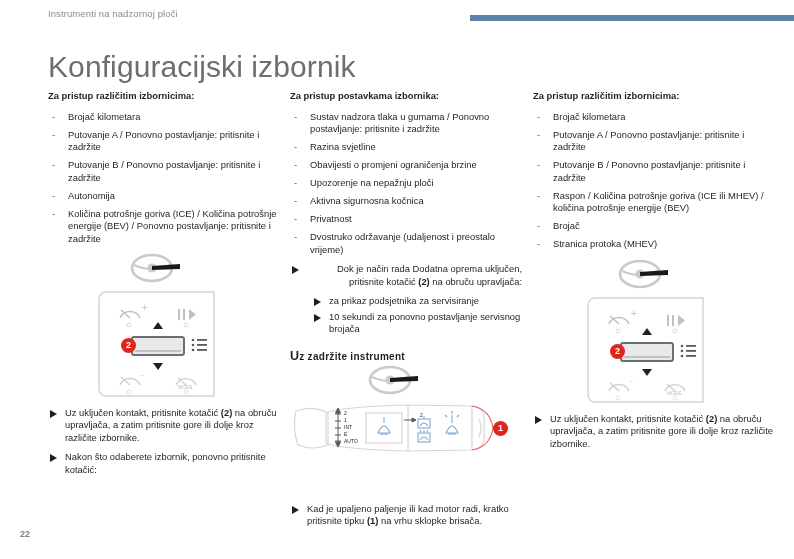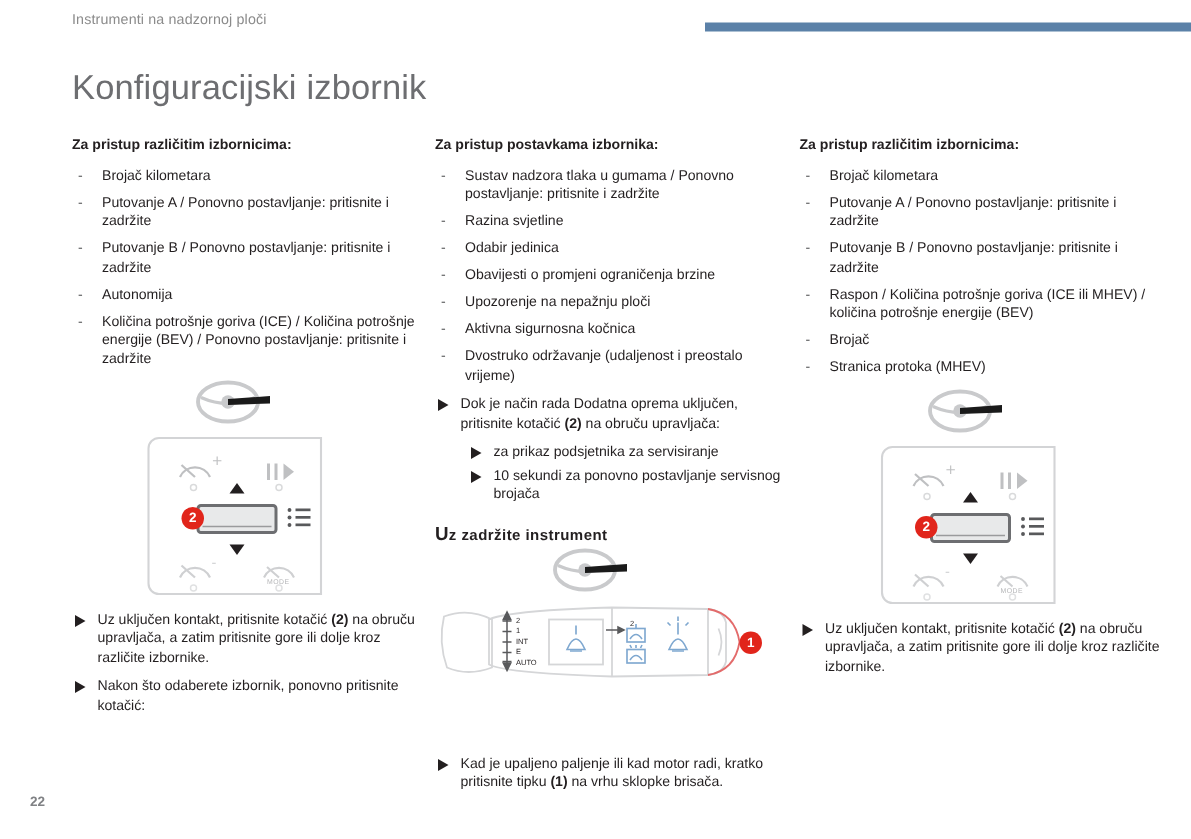--- a/index.html
+++ b/index.html
@@ -26,21 +26,21 @@
   }
   .header-rule {
     position: absolute;
     left: 470px; top: 15px;
     width: 324px; height: 6px;
     background: #5b81a8;
   }
   .page-title {
     position: absolute;
     left: 48px; top: 30px;
-    font-size: 23px;
+    font-size: 30px;
     font-weight: 400;
     color: #6d6e71;
     letter-spacing: .1px;
   }
 
   
   .col {
     position: absolute;
     top: 78px;
   }
@@ -234,28 +234,28 @@
   </ul>
 </div>
 
 <div class="col col-2">
 
   <p class="intro">Za pristup postavkama izbornika:</p>
 
   <ul class="dash-list">
     <li>Sustav nadzora tlaka u gumama / Ponovno postavljanje: pritisnite i zadržite</li>
     <li>Razina svjetline</li>
-    <li>Odabir jedinica</li>
     <li>Obavijesti o promjeni ograničenja brzine</li>
     <li>Upozorenje na nepažnju ploči</li>
     <li>Aktivna sigurnosna kočnica</li>
+    <li>Privatnost</li>
     <li>Dvostruko održavanje (udaljenost i preostalo vrijeme)</li>
   </ul>
 
-  <ul class="tri-list" style="margin-top:7px;">
+  <ul class="tri-list" style="margin-top:7px;text-align:right;">
     <li><span>Dok je način rada Dodatna oprema uključen, pritisnite kotačić <span class="b">(2)</span> na obruču upravljača:</span></li>
   </ul>
 
   <ul class="tri-list indented">
     <li>za prikaz podsjetnika za servisiranje</li>
     <li>10 sekundi za ponovno postavljanje servisnog brojača</li>
   </ul>
 
   <h2 class="section-head"><span>U</span><span class="sc">z zadržite instrument</span></h2>
 

